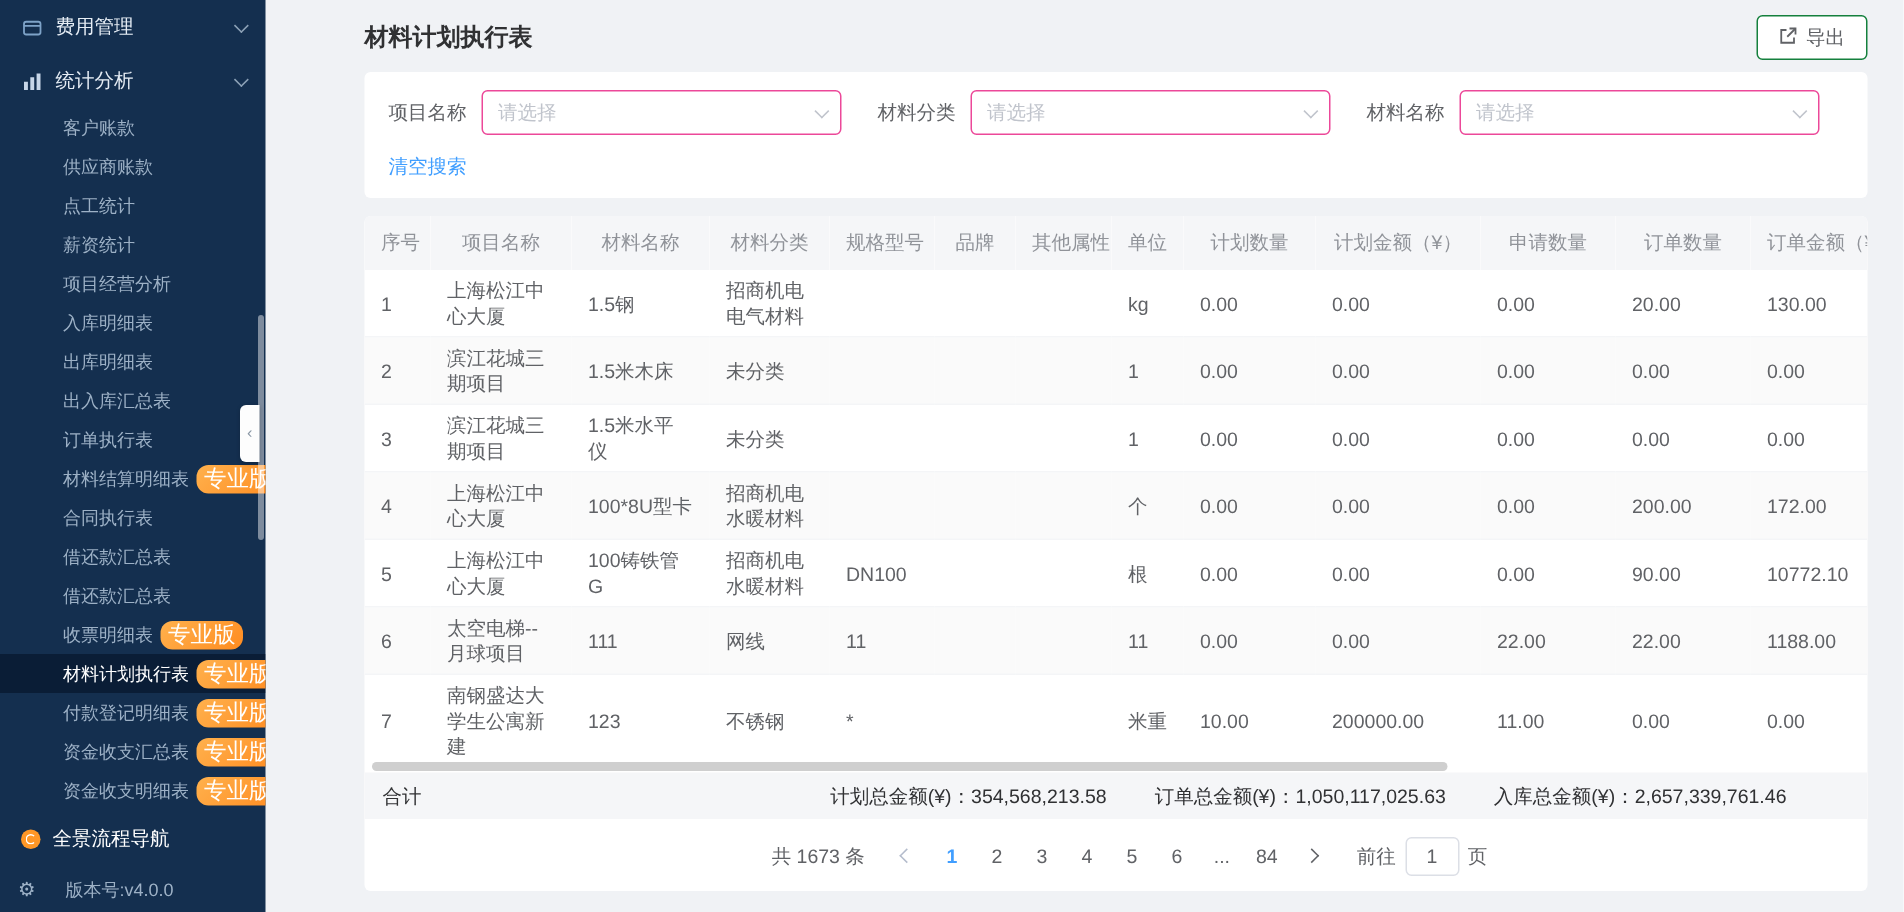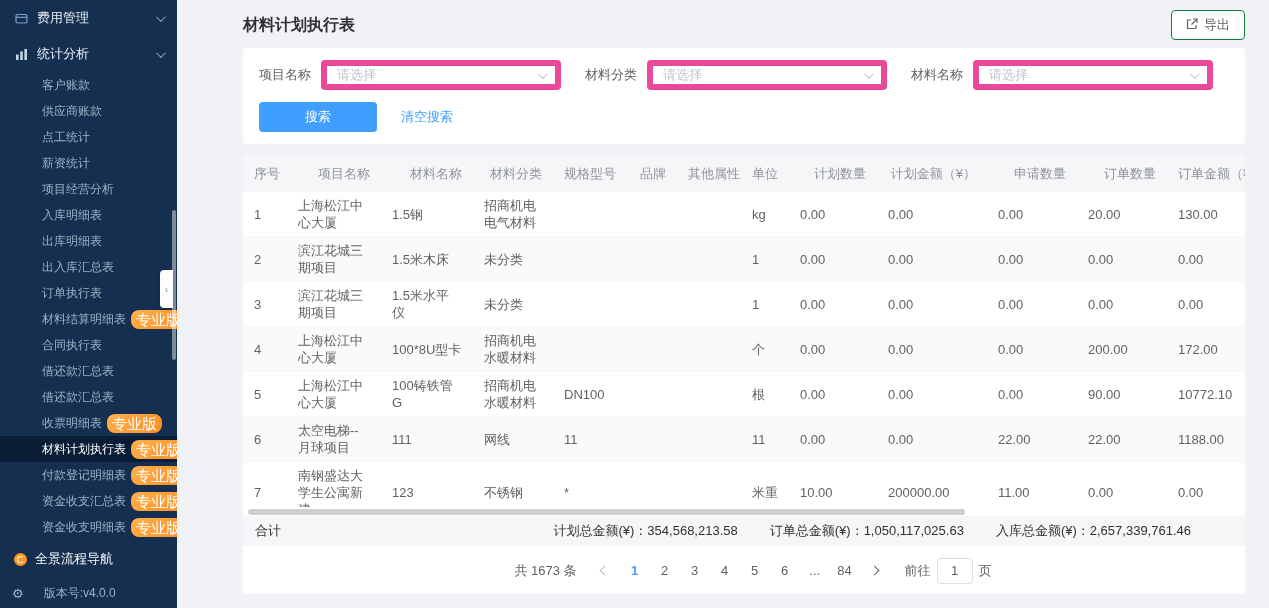--- a/index.html
+++ b/index.html
@@ -26,30 +26,30 @@
   
   .main { flex:1; padding:8px 24px 0 66px; display:flex; flex-direction:column; overflow:hidden; }
   .page-header { display:flex; align-items:center; justify-content:space-between; height:34px; margin-bottom:6px; }
   .page-title { font-size:16px; font-weight:600; color:#303133; }
   .export-btn { background:#fff; border:1px solid #15803d; border-radius:4px; height:30px; padding:0 14px; display:flex; align-items:center; gap:6px; color:#606266; font-size:13px; cursor:pointer; }
 
   .filter-card { background:#fff; border-radius:4px; padding:12px 16px; }
   .filter-row { display:flex; align-items:center; gap:24px; }
   .filter-field { display:flex; align-items:center; gap:10px; }
   .filter-label { color:#606266; white-space:nowrap; }
-  .select { width:240px; height:30px; border:6px solid #ec4899; border-radius:4px; display:flex; align-items:center; justify-content:space-between; padding:0 10px; color:#c0c4cc; background:#fff; cursor:pointer; }
+  .select { width:240px; height:30px; border:1px solid #ec4899; border-radius:4px; display:flex; align-items:center; justify-content:space-between; padding:0 10px; color:#c0c4cc; background:#fff; cursor:pointer; }
   .chev2 { width:7px; height:7px; border-right:1.3px solid #c0c4cc; border-bottom:1.3px solid #c0c4cc; transform:rotate(45deg) translateY(-2px); }
   .filter-actions { margin-top:12px; display:flex; align-items:center; gap:24px; }
   .search-btn { width:118px; height:30px; background:#409eff; color:#fff; border:none; border-radius:4px; font-size:13px; cursor:pointer; }
   .clear-btn { background:none; border:none; color:#409eff; font-size:13px; cursor:pointer; }
 
   .table-card { background:#fff; border-radius:4px; margin-top:12px; margin-bottom:14px; flex:1; display:flex; flex-direction:column; overflow:hidden; }
   .table-scroll { height:400px; overflow:hidden; }
   table { width:100%; border-collapse:collapse; table-layout:fixed; font-size:13px; }
-  thead th { background:#f5f6f8; color:#909399; font-weight:400; text-align:right; padding:9px 11px; white-space:nowrap; overflow:hidden; }
+  thead th { background:#f5f6f8; color:#909399; font-weight:400; text-align:center; padding:9px 11px; white-space:nowrap; overflow:hidden; }
   tbody td { color:#606266; padding:5px 11px; height:34px; line-height:17px; vertical-align:middle; word-break:break-all; white-space:pre-line; border-bottom:1px solid #f4f5f7; }
   tbody tr:nth-child(even) { background:#fafafa; }
   .h-scrollbar { height:8px; margin:1px 3px; position:relative; }
   .h-thumb { position:absolute; left:2px; top:1px; height:6px; width:72%; background:#cfcfcf; border-radius:3px; cursor:pointer; }
   .summary-row { display:flex; align-items:center; background:#f5f6f8; height:34px; padding:0 12px; color:#303133; font-weight:500; }
   .summary-items { margin-left:auto; display:flex; gap:32px; padding-right:42px; }
 
   .pagination { display:flex; align-items:center; justify-content:center; gap:6px; padding:12px 0 10px; color:#606266; }
   .pg-total { margin-right:10px;margin-left:18px; }
   .pg-btn { width:24px; height:26px; display:flex; align-items:center; justify-content:center; cursor:pointer; }
@@ -199,21 +199,20 @@
           </div>
           <div class="filter-field">
             <span class="filter-label">材料名称</span>
             <div class="select">
               <span>请选择</span>
               <i class="chev2"></i>
             </div>
           </div>
         </div>
       <div class="filter-actions">
-        <button class="search-btn">搜索</button>
         <button class="clear-btn">清空搜索</button>
       </div>
     </div>
 
     <div class="table-card">
       <div class="table-scroll">
         <table>
           <colgroup>
               <col style="width: 44px;">
               <col style="width: 94px;">

